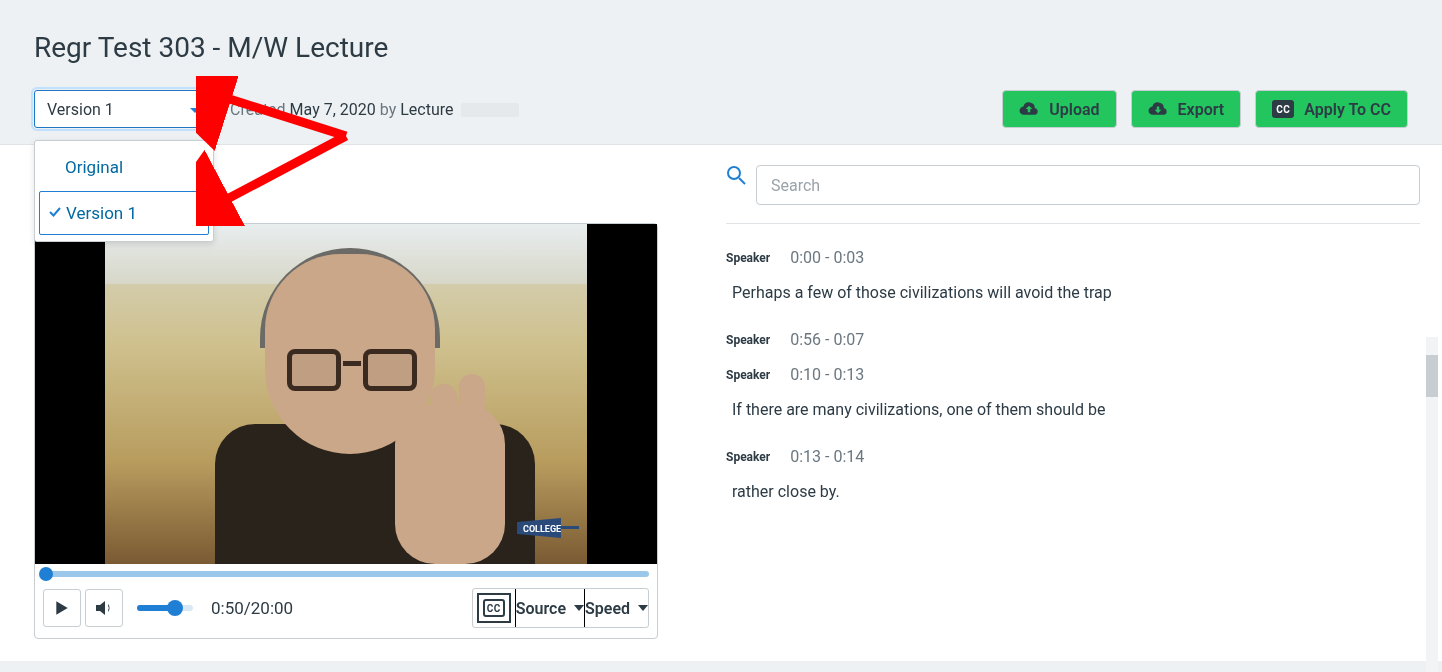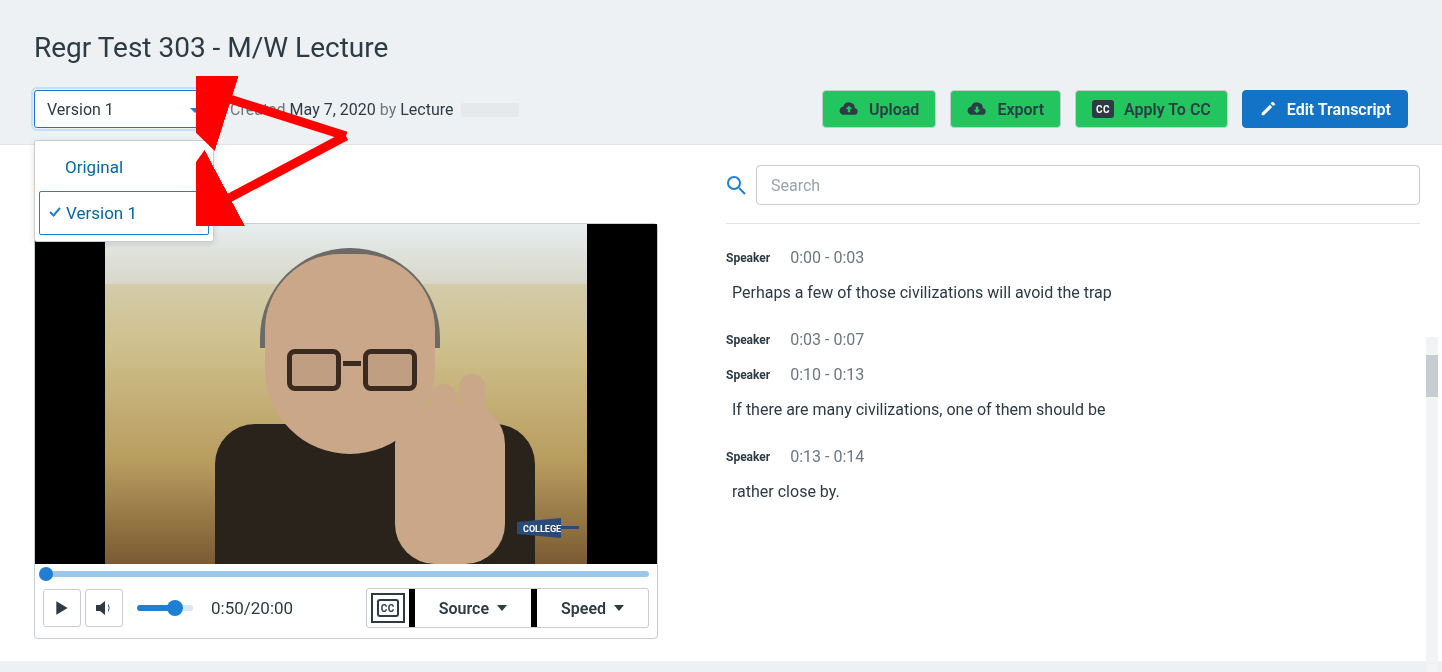--- a/index.html
+++ b/index.html
@@ -45,25 +45,25 @@
   .pbar { flex:1; height:6px; background:#9bc8ea; border-radius:3px; position:relative;}
   .pbar .dot { position:absolute; left:-4px; top:-4px; width:14px; height:14px; background:#1e7fd4; border-radius:50%;}
   .controls { display:flex; align-items:center; padding: 10px 8px 10px 8px; gap:4px;}
   .ctl-box { width:38px; height:38px; border:1px solid #c7cdd1; border-radius:3px; display:inline-flex; align-items:center; justify-content:center; cursor:pointer; color:#2d3b45;}
   .vol-slider { width:56px; height:6px; background:#d9e8f6; border-radius:3px; position:relative; margin: 0 10px 0 10px;}
   .vol-slider .fill { width:36px; height:6px; background:#1e7fd4; border-radius:3px;}
   .vol-slider .knob { position:absolute; left:30px; top:-5px; width:16px; height:16px; background:#1e7fd4; border-radius:50%;}
   .time { font-size:17px; color:#2d3b45; margin-left:4px;}
   .ctl-spacer { flex:1;}
   .seg-group { display:flex; border:1px solid #c7cdd1; border-radius:3px; overflow:hidden;}
-  .seg { height:38px; border-left:6px solid #000000; display:inline-flex; align-items:center; padding:0 24px; font-size:16px; font-weight:600; color:#2d3b45; cursor:pointer;}
+  .seg { height:38px; border-left:1px solid #000000; display:inline-flex; align-items:center; padding:0 0; font-size:16px; font-weight:600; color:#2d3b45; cursor:pointer;}
   .seg:first-child{border-left:0;}
   .seg.cc { padding:0 10px; outline:2px solid #2d3b45; outline-offset:-6px;}
   .right { flex:1; padding: 20px 22px 10px 26px; position:relative;}
-  .search-row { display:flex; align-items:center; margin-bottom: 18px;}
+  .search-row { display:flex; margin-bottom: 18px;}
   .search-row svg { color:#1e7fd4; margin-right:10px;}
   .search-input { flex:1; height:40px; border:1px solid #c7cdd1; border-radius:4px; padding:0 14px; font-size:16px; color:#2d3b45;}
   .search-input::placeholder { color:#9aa3aa;}
   .divider { height:1px; background:#e1e4e7; margin-bottom: 24px;}
   .transcript { height: 400px; overflow-y:auto; padding-right: 10px;}
   .seg-head { display:flex; align-items:center; margin-bottom:16px;}
   .seg-head .spk { font-weight:700; font-size:12px; color:#2d3b45; margin-right:20px;}
   .seg-head .tm { font-size:16px; color:#6b7780;}
   .seg-text { font-size:16px; color:#2d3b45; margin-bottom:28px; padding-left:6px;}
   .scroll-indicator { position:absolute; right:4px; top:192px; width:12px; height:430px; background:#f1f3f4;}
@@ -124,26 +124,20 @@
           <path fill="#2d3b45" d="M19 8.1A7 7 0 0 0 5.3 6 5 5 0 0 0 6 16h13a4 4 0 0 0 0-7.9zM12 14l-4-4h2.5V6h3v4H16l-4 4z"></path>
         </svg>
       <span>Export</span>
     </button>
 
     <button class="btn">
       <span class="iconbox cc-square">CC</span>
       <span>Apply To CC</span>
     </button>
 
-    <button class="btn primary">
-      <svg width="18" height="18" viewBox="0 0 20 20">
-          <path fill="#fff" d="M3 14.5V17h2.5l9.1-9.1-2.5-2.5L3 14.5zM17.7 5.6a1 1 0 0 0 0-1.4l-1.9-1.9a1 1 0 0 0-1.4 0l-1.5 1.5 2.5 2.5 2.3-0.7z"></path>
-        </svg>
-      <span>Edit Transcript</span>
-    </button>
   </div>
 </div>
 
 <div class="content">
   <div class="left">
     <div class="video-card">
       <div class="video-frame">
         <div class="field"></div>
         <div class="sky"></div>
         <div class="person">
@@ -224,21 +218,21 @@
 
     <div class="transcript">
       <div class="seg-head">
         <span class="spk">Speaker</span>
         <span class="tm">0:00 - 0:03</span>
       </div>
       <div class="seg-text">Perhaps a few of those civilizations will avoid the trap</div>
 
       <div class="seg-head">
         <span class="spk">Speaker</span>
-        <span class="tm">0:03 - 0:07</span>
+        <span class="tm">0:56 - 0:07</span>
       </div>
 
       <div class="seg-head">
         <span class="spk">Speaker</span>
         <span class="tm">0:10 - 0:13</span>
       </div>
       <div class="seg-text">If there are many civilizations, one of them should be</div>
 
       <div class="seg-head">
         <span class="spk">Speaker</span>

